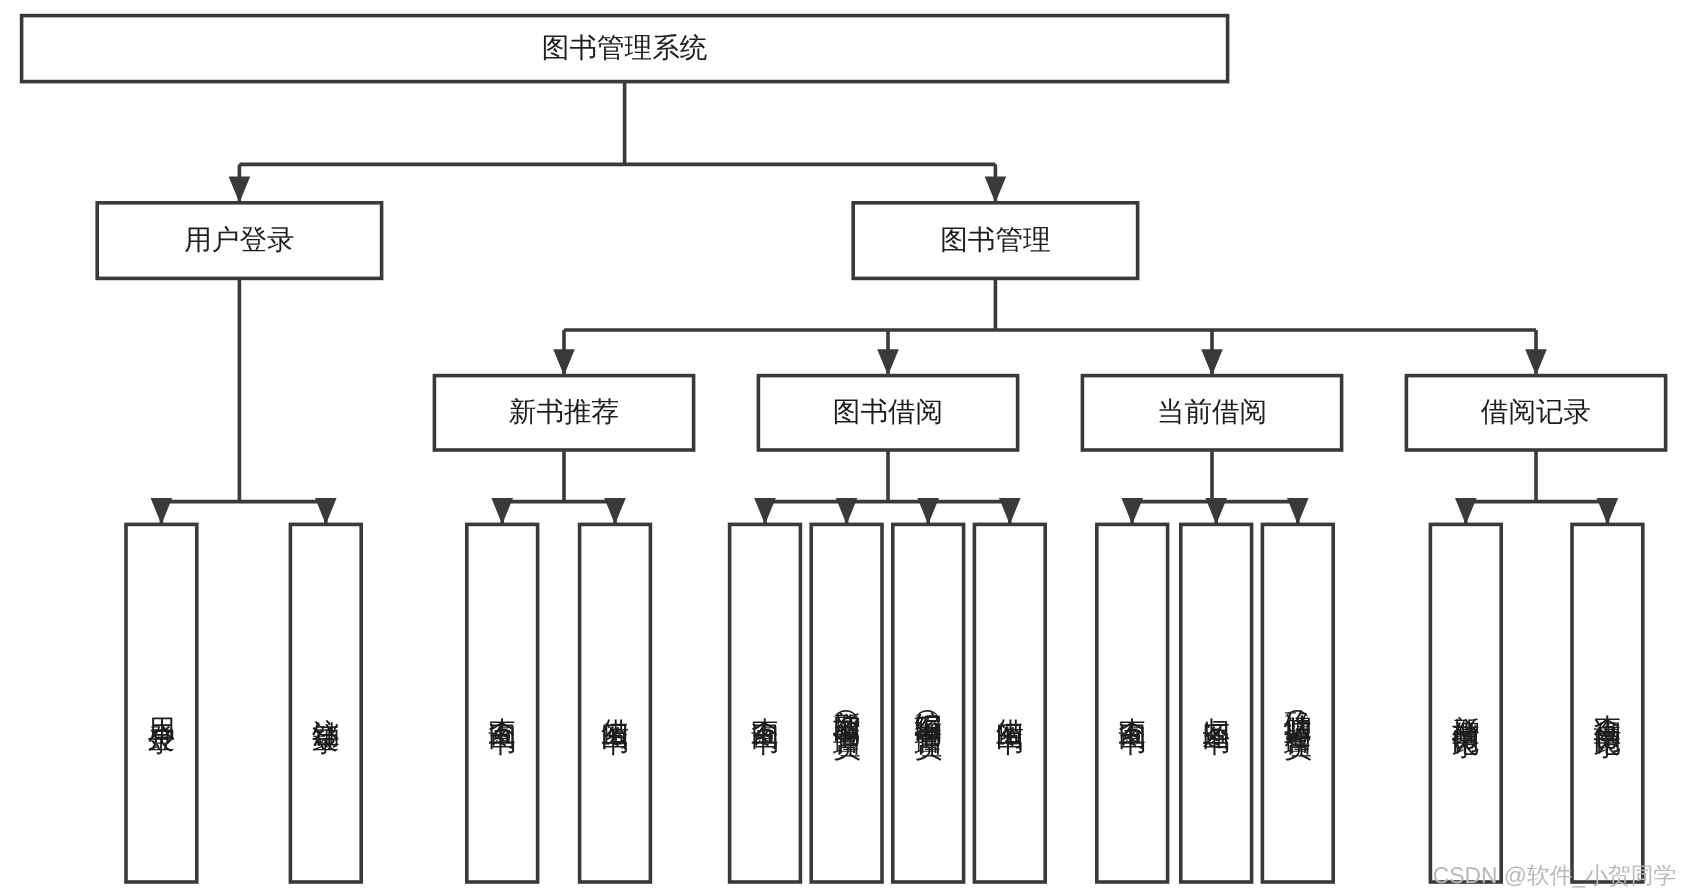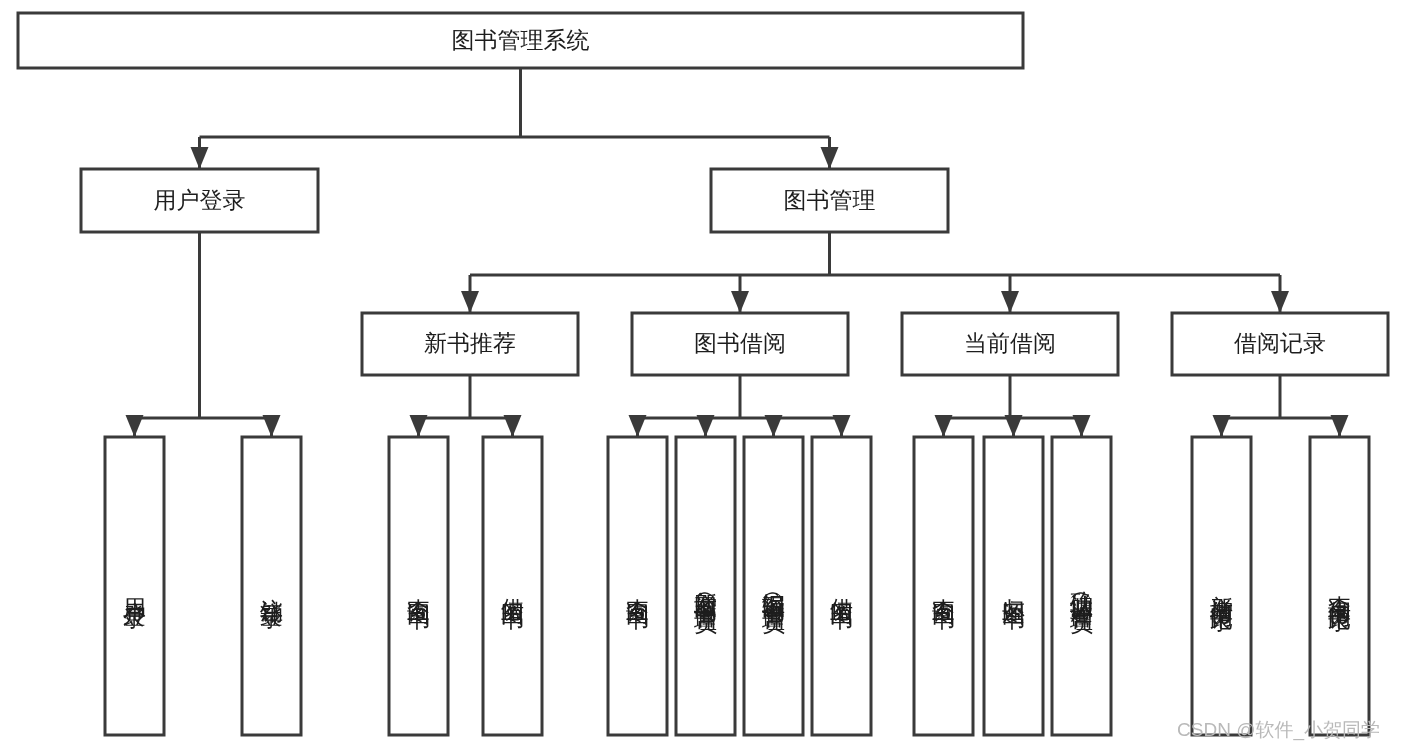--- a/index.html
+++ b/index.html
@@ -56,21 +56,21 @@
     font-family: "Liberation Sans", "DejaVu Sans", sans-serif;
     font-size: 23px;
     line-height: 1.18;
     letter-spacing: 3px;
     color: #1d1d1d;
     pointer-events: none;
     white-space: nowrap;
   }
   .watermark {
     position: absolute;
-    right: 25px;
+    right: 8px;
     bottom: 4px;
     font-family: "Liberation Sans", "DejaVu Sans", sans-serif;
     font-size: 19px;
     color: #b9b9b9;
     white-space: nowrap;
   }
 </style>
 </head>
 <body>
 

